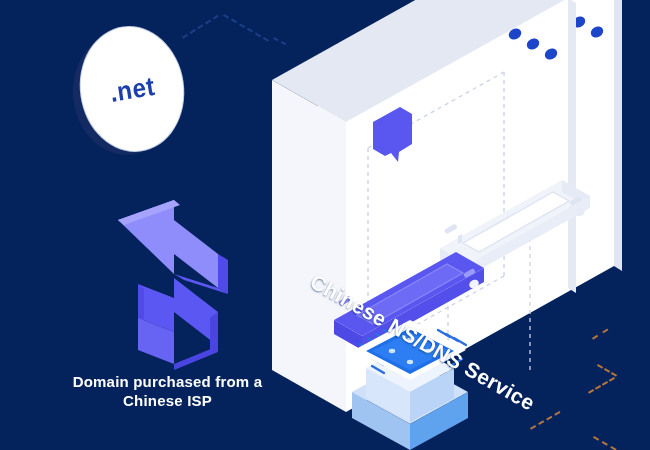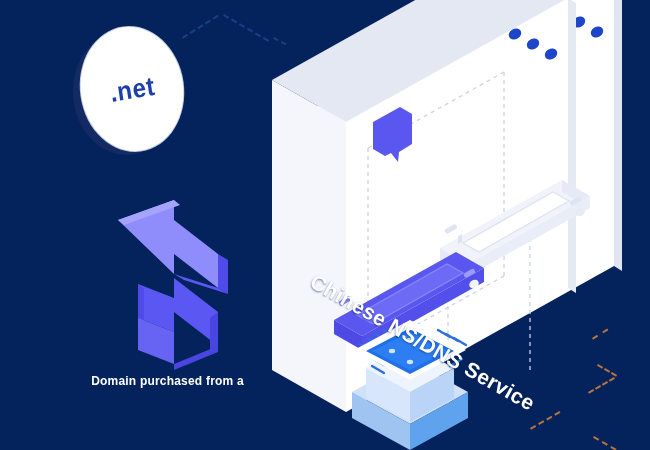--- a/index.html
+++ b/index.html
@@ -46,21 +46,21 @@
   
   #arrows{left:96px;top:192px;width:180px;height:180px;}
 
   
   #chip{left:330px;top:318px;width:160px;height:132px;}
 
   
   #labelISP{
     position:absolute;left:30px;top:372px;width:275px;
     text-align:center;color:#ffffff;font-weight:bold;
-    font-size:12px;line-height:19px;letter-spacing:.2px;
+    font-size:15px;line-height:19px;letter-spacing:.2px;
   }
   #labelDNS{
     position:absolute;left:312px;top:268px;width:260px;
     color:#ffffff;font-weight:bold;font-size:21px;letter-spacing:.3px;
     transform:rotate(29.5deg);transform-origin:0 50%;
     white-space:nowrap;
     text-shadow:0 1px 2px rgba(4,34,92,.55);
   }
 </style>
 </head>
@@ -213,17 +213,18 @@
   </div>
 
   <div class="dash-orange" style="left:598px;top:364px;width:22px;transform:rotate(30deg);"></div>
   <div class="dash-orange" style="left:588px;top:392px;width:30px;transform:rotate(-30deg);"></div>
   <div class="dash-orange" style="left:530px;top:428px;width:34px;transform:rotate(-30deg);"></div>
   <div class="dash-orange" style="left:592px;top:338px;width:18px;transform:rotate(-32deg);"></div>
   <div class="dash-orange" style="left:594px;top:436px;width:26px;transform:rotate(30deg);"></div>
 
   <div id="labelISP">
     <div>Domain purchased from a</div>
+    <div>Chinese ISP</div>
   </div>
 
   <div id="labelDNS">Chinese NS/DNS Service</div>
 
 </div>
 
 </body></html>

